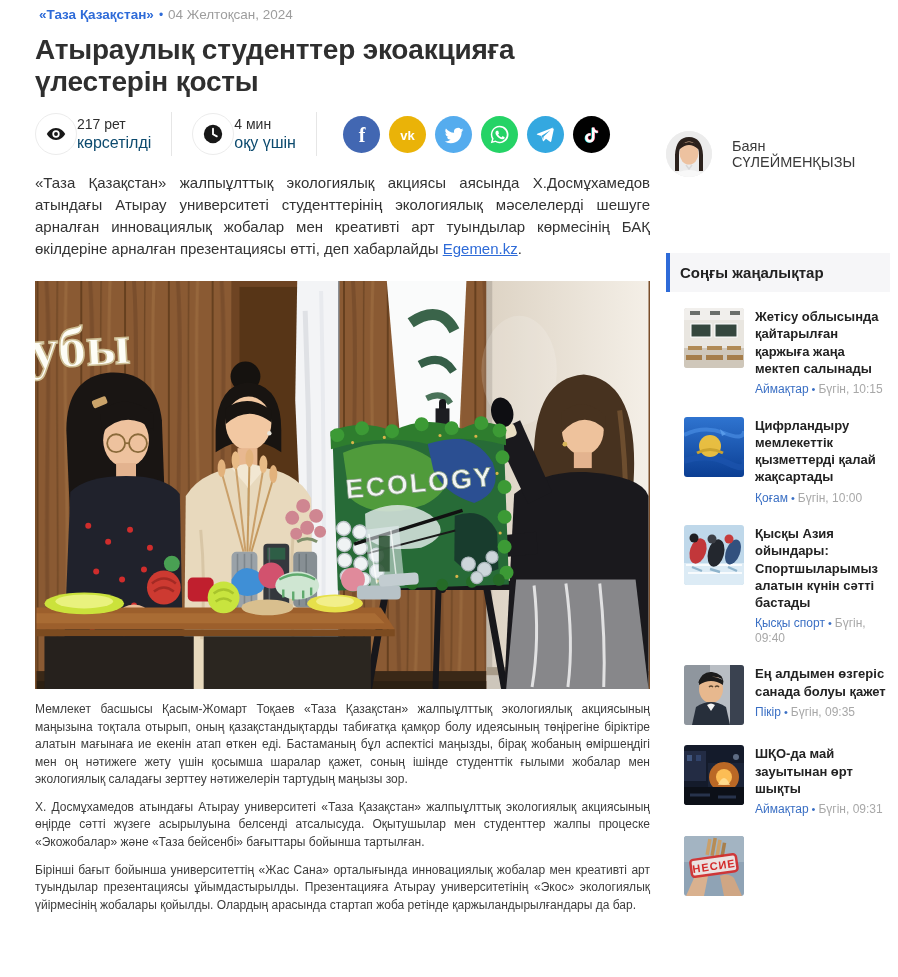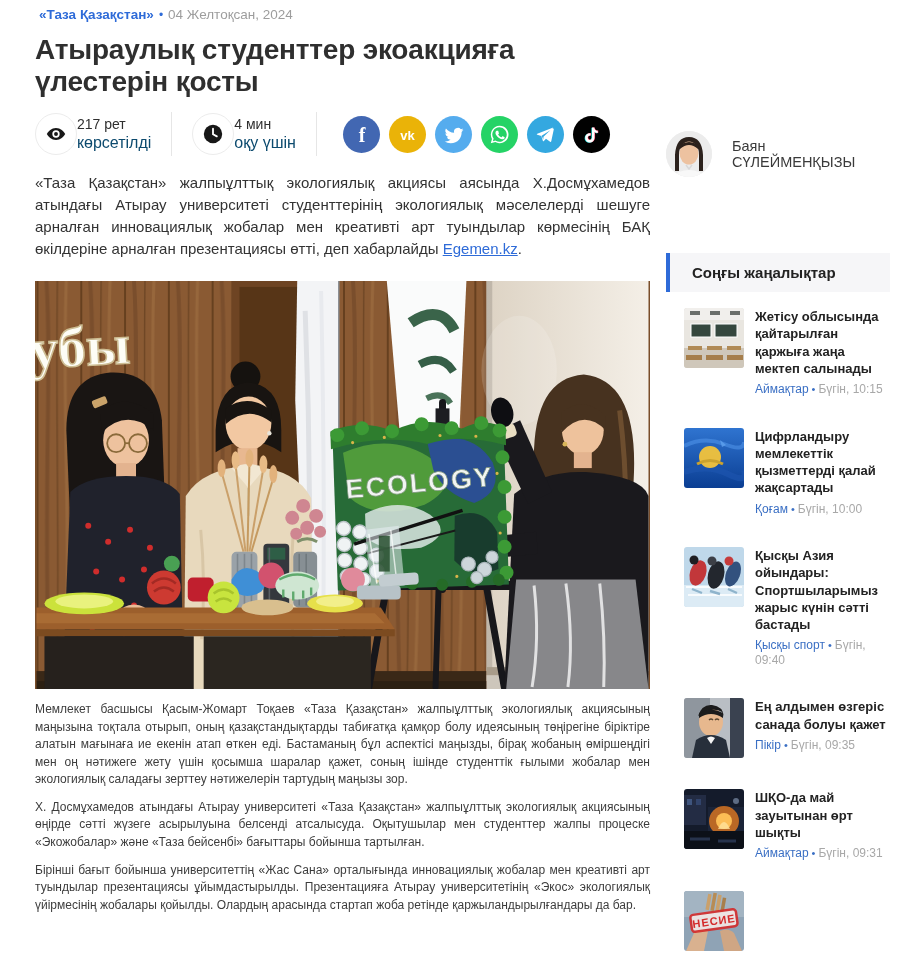--- a/index.html
+++ b/index.html
@@ -36,22 +36,22 @@
   .photo-wrap { width:615px; height:408px; overflow:hidden; margin:0 0 12px; background:#7a4e2a; }
   .body-text p { font-size:12px; line-height:1.46; text-align:justify; color:#3d3d3d; margin:0 0 10px; }
 
   
   .rightcol { padding-top:0; }
   .author { display:flex; align-items:center; gap:20px; margin-top:126px; cursor:pointer; }
   .avatar { width:46px; height:46px; border-radius:50%; overflow:hidden; flex:0 0 46px; background:#eee; }
   .author-name { font-size:14.5px; color:#3a3a3a; }
 
   .panel { margin-top:76px; }
-  .panel-header { background:#f6f6f8; border-left:4px solid #2e6bd8; padding:11px 22px; font-size:15px; font-weight:bold; color:#222; }
-  .news-list { margin-top:16px; display:flex; flex-direction:column; gap:31px; padding-left:18px; }
+  .panel-header { background:#f6f6f8; border-left:4px solid #2e6bd8; padding:11px 10px; font-size:15px; font-weight:bold; color:#222; }
+  .news-list { margin-top:16px; display:flex; flex-direction:column; gap:20px; padding-left:18px; }
   .news-item { display:flex; gap:11px; cursor:pointer; }
   .thumb { width:60px; height:60px; border-radius:3px; overflow:hidden; flex:0 0 60px; }
   .thumb svg { display:block; }
   .news-body { min-width:0; }
   .news-title { font-size:13px; font-weight:bold; color:#222; line-height:1.33; margin:0 0 5px; }
   .news-meta { font-size:12px; line-height:1.2; }
   .news-meta .cat { color:#3a6fc4; cursor:pointer; }
   .news-meta .dot { color:#3a6fc4; margin:0 3px; font-size:11px; }
   .news-meta .time { color:#a8a8a8; }
 </style>
@@ -449,21 +449,21 @@
                 <ellipse cx="14" cy="26" rx="8" ry="13" fill="#c2373a" transform="rotate(18 14 26)"></ellipse>
                 <circle cx="10" cy="13" r="4.5" fill="#1e1e22"></circle>
                 <ellipse cx="32" cy="28" rx="8" ry="14" fill="#23272e" transform="rotate(14 32 28)"></ellipse>
                 <circle cx="28" cy="14" r="4.5" fill="#3c3f46"></circle>
                 <ellipse cx="49" cy="27" rx="7" ry="13" fill="#32517e" transform="rotate(20 49 27)"></ellipse>
                 <circle cx="45" cy="14" r="4.5" fill="#c63c3c"></circle>
                 <path d="M8 42 l10 4 M26 44 l10 3 M44 42 l9 4" stroke="#8fb4cc" stroke-width="2.4"></path>
               </svg>
             </span>
             <div class="news-body">
-              <div class="news-title">Қысқы Азия ойындары: Спортшыларымыз жарыс күнін сәтті бастады</div>
+              <div class="news-title">Қысқы Азия ойындары: Спортшыларымыз алатын күнін сәтті бастады</div>
               <div class="news-meta"><span class="cat">Қысқы спорт</span><span class="dot">•</span><span class="time">Бүгін, 09:40</span></div>
             </div>
           </div>
 
           <div class="news-item">
             <span class="thumb">
               <svg width="60" height="60" viewBox="0 0 60 60">
                 <rect width="60" height="60" fill="#b9bec4"></rect>
                 <rect width="26" height="60" fill="#8f969e"></rect>
                 <rect x="46" width="14" height="60" fill="#3a4250"></rect>

